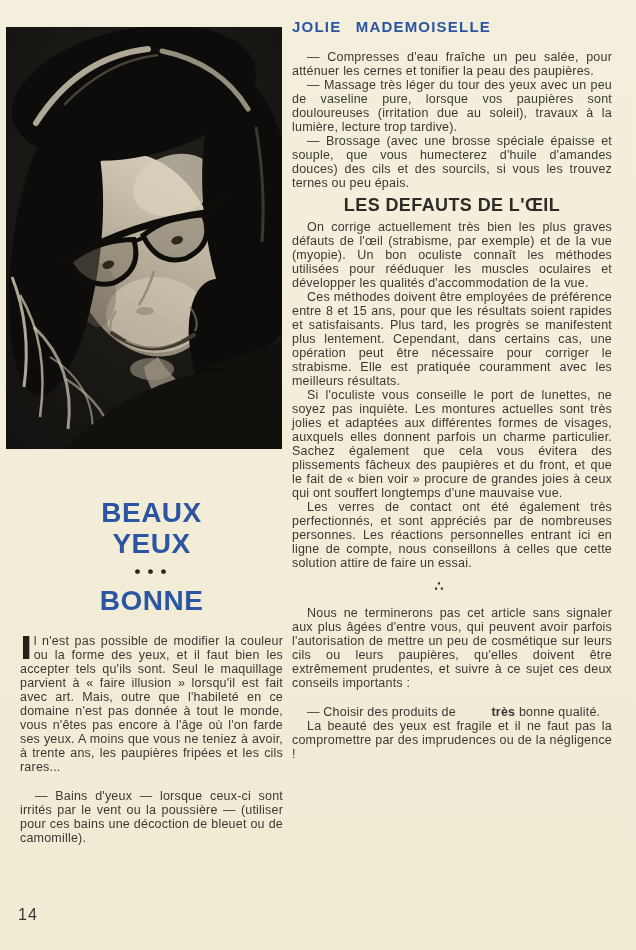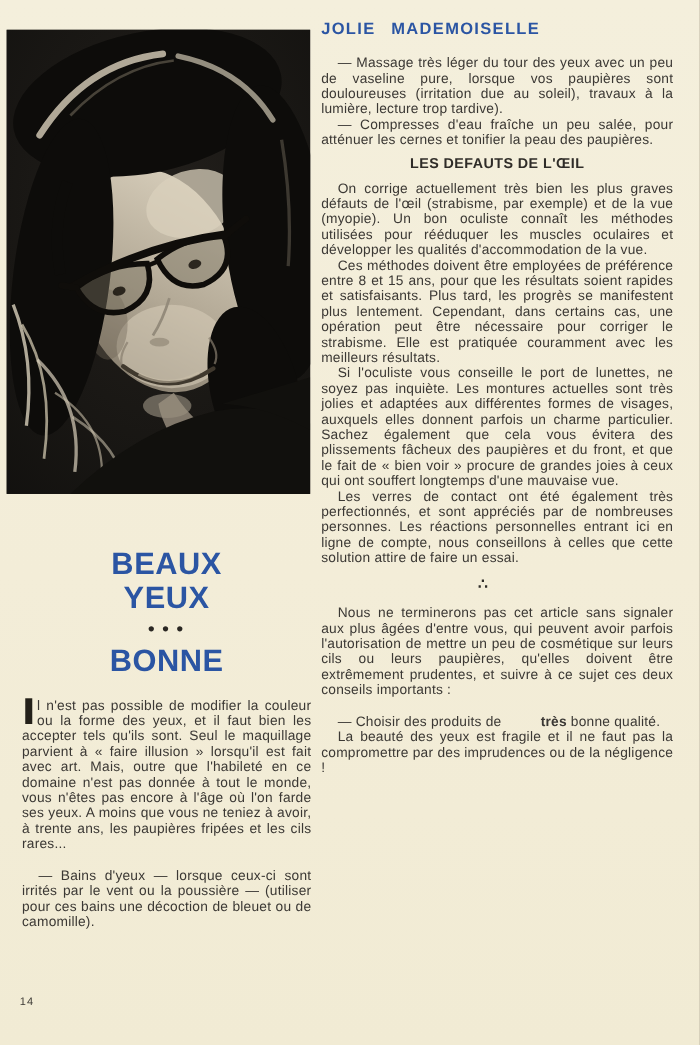--- a/index.html
+++ b/index.html
@@ -31,21 +31,21 @@
   .mag-header{
     margin:0 0 16px 0;
     color:#2b55a3;
     font-size:15px;font-weight:bold;
     letter-spacing:1.2px;word-spacing:9px;
     text-align:left;
   }
   .right-col p, .left-col p{margin:0;text-indent:15px;}
   .section-heading{
     margin:8px 0 8px 0;
-    font-size:13px;font-weight:bold;
+    font-size:18px;font-weight:bold;
     text-align:center;letter-spacing:0.4px;
     color:#2f2c28;
   }
   .separator{
     margin:9px 26px 13px 0;
     text-align:center;
     font-size:14px;font-weight:bold;color:#2f2c28;
     text-indent:0;
   }
   .gap-top{margin-top:15px !important;}
@@ -76,21 +76,21 @@
     float:left;
     font-weight:bold;
     font-size:34px;line-height:26px;
     color:#232019;
     margin:0 4px 0 0;
     transform:scaleX(1.3);
     transform-origin:left top;
   }
   .page-number{
     position:absolute;left:18px;top:906px;
-    font-size:10px;color:#3b3834;letter-spacing:1px;
+    font-size:16px;color:#3b3834;letter-spacing:1px;
   }
 </style>
 </head>
 <body>
 
 <div class="page">
 
   <div class="photo">
     <svg viewBox="0 0 276 422" preserveAspectRatio="none">
       <defs>
@@ -149,22 +149,23 @@
       <ellipse cx="146" cy="342" rx="22" ry="11" fill="#c9bfab" opacity="0.45"></ellipse>
 
       <path d="M152 330 Q 172 362 204 374 L 158 384 Q 140 356 138 340 Z" fill="#9a9080" opacity="0.8"></path>
       <path d="M58 422 Q 118 364 188 347 Q 238 338 276 358 L 276 422 Z" fill="#11100d"></path>
       <path d="M196 340 L 276 316 L 276 364 Q 236 342 196 340 Z" fill="#11100d"></path>
     </svg>
   </div>
 
   <div class="right-col">
     <h1 class="mag-header">JOLIE   MADEMOISELLE</h1>
+    <p>— Compresses d'eau fraîche un peu salée, pour atténuer les cernes et tonifier la peau des paupières.</p>
     <p>— Massage très léger du tour des yeux avec un peu de vaseline pure, lorsque vos paupières sont douloureuses (irritation due au soleil), travaux à la lumière, lecture trop tardive).</p>
-    <p>— Compresses d'eau fraîche un peu salée, pour atténuer les cernes et tonifier la peau des paupières.</p>
+    <p>— Brossage (avec une brosse spéciale épaisse et souple, que vous humecterez d'huile d'amandes douces) des cils et des sourcils, si vous les trouvez ternes ou peu épais.</p>
     <h2 class="section-heading">LES DEFAUTS DE L'ŒIL</h2>
     <p>On corrige actuellement très bien les plus graves défauts de l'œil (strabisme, par exemple) et de la vue (myopie). Un bon oculiste connaît les méthodes utilisées pour rééduquer les muscles oculaires et développer les qualités d'accommodation de la vue.</p>
     <p>Ces méthodes doivent être employées de préférence entre 8 et 15 ans, pour que les résultats soient rapides et satisfaisants. Plus tard, les progrès se manifestent plus lentement. Cependant, dans certains cas, une opération peut être nécessaire pour corriger le strabisme. Elle est pratiquée couramment avec les meilleurs résultats.</p>
     <p>Si l'oculiste vous conseille le port de lunettes, ne soyez pas inquiète. Les montures actuelles sont très jolies et adaptées aux différentes formes de visages, auxquels elles donnent parfois un charme particulier. Sachez également que cela vous évitera des plissements fâcheux des paupières et du front, et que le fait de « bien voir » procure de grandes joies à ceux qui ont souffert longtemps d'une mauvaise vue.</p>
     <p>Les verres de contact ont été également très perfectionnés, et sont appréciés par de nombreuses personnes. Les réactions personnelles entrant ici en ligne de compte, nous conseillons à celles que cette solution attire de faire un essai.</p>
     <div class="separator">∴</div>
     <p>Nous ne terminerons pas cet article sans signaler aux plus âgées d'entre vous, qui peuvent avoir parfois l'autorisation de mettre un peu de cosmétique sur leurs cils ou leurs paupières, qu'elles doivent être extrêmement prudentes, et suivre à ce sujet ces deux conseils importants :</p>
     <p class="gap-top"><span>— Choisir des produits de </span><span class="b">très</span><span> bonne qualité.</span></p>
     <p>La beauté des yeux est fragile et il ne faut pas la compromettre par des imprudences ou de la négligence !</p>
   </div>

